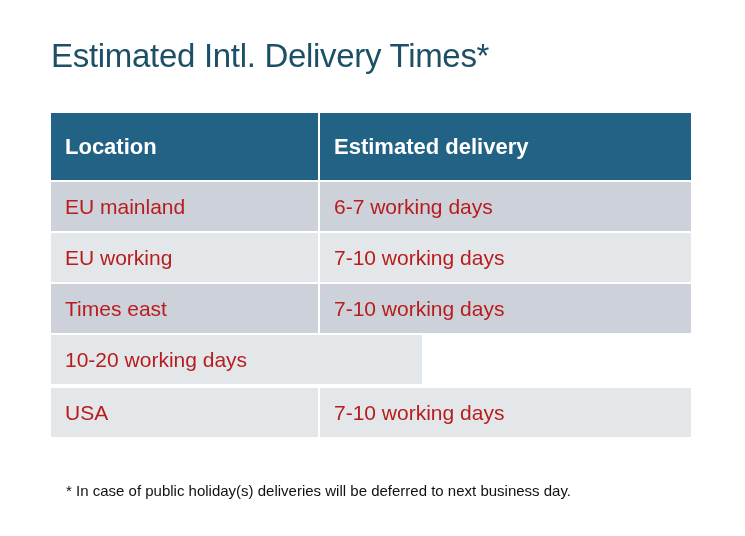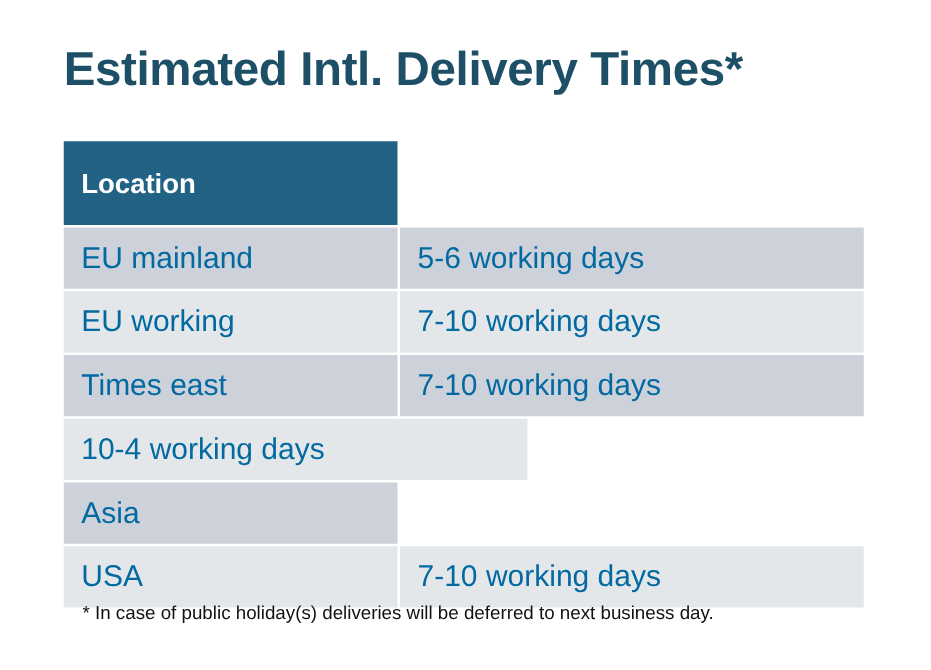--- a/index.html
+++ b/index.html
@@ -17,22 +17,22 @@
     position: relative;
     width: 745px;
     height: 536px;
     background: #ffffff;
     box-sizing: border-box;
   }
   .title {
     position: absolute;
     left: 51px;
     top: 36px;
-    font-size: 38px;
-    font-weight: bold;
+    font-size: 33px;
+    font-weight: normal;
     letter-spacing: -0.3px;
     color: #1d4f66;
     line-height: 40px;
     white-space: nowrap;
   }
   .table {
     position: absolute;
     left: 51px;
     top: 113px;
     width: 640px;
@@ -43,22 +43,22 @@
     margin-bottom: 2px;
   }
   .row:last-child {
     margin-bottom: 0;
   }
   .cell {
     box-sizing: border-box;
     padding: 0 14px;
     display: flex;
     align-items: center;
-    font-size: 24px;
-    color: #0369a1;
+    font-size: 21px;
+    color: #b91c1c;
     line-height: 1;
     white-space: nowrap;
     overflow: hidden;
   }
   .cell.col-location {
     width: 267px;
     margin-right: 2px;
   }
   .cell.col-delivery {
     width: 371px;
@@ -94,43 +94,43 @@
 <body>
 
 <div class="page">
 
   <div class="title">Estimated Intl. Delivery Times*</div>
 
   <div class="table">
 
     <div class="row header-row">
       <div class="cell col-location">Location</div>
+      <div class="cell col-delivery">Estimated delivery</div>
     </div>
 
     <div class="row body-row shade-dark">
       <div class="cell col-location">EU mainland</div>
-      <div class="cell col-delivery">5-6 working days</div>
+      <div class="cell col-delivery">6-7 working days</div>
     </div>
 
     <div class="row body-row shade-light">
       <div class="cell col-location">EU working</div>
       <div class="cell col-delivery">7-10 working days</div>
     </div>
 
     <div class="row body-row shade-dark">
       <div class="cell col-location">Times east</div>
       <div class="cell col-delivery">7-10 working days</div>
     </div>
 
     <div class="row body-row shade-light">
-      <div class="cell col-delivery">10-4 working days</div>
+      <div class="cell col-delivery">10-20 working days</div>
     </div>
 
     <div class="row body-row shade-dark">
-      <div class="cell col-location">Asia</div>
     </div>
 
     <div class="row body-row shade-light">
       <div class="cell col-location">USA</div>
       <div class="cell col-delivery">7-10 working days</div>
     </div>
 
   </div>
 
   <div class="footnote">* In case of public holiday(s) deliveries will be deferred to next business day.</div>

